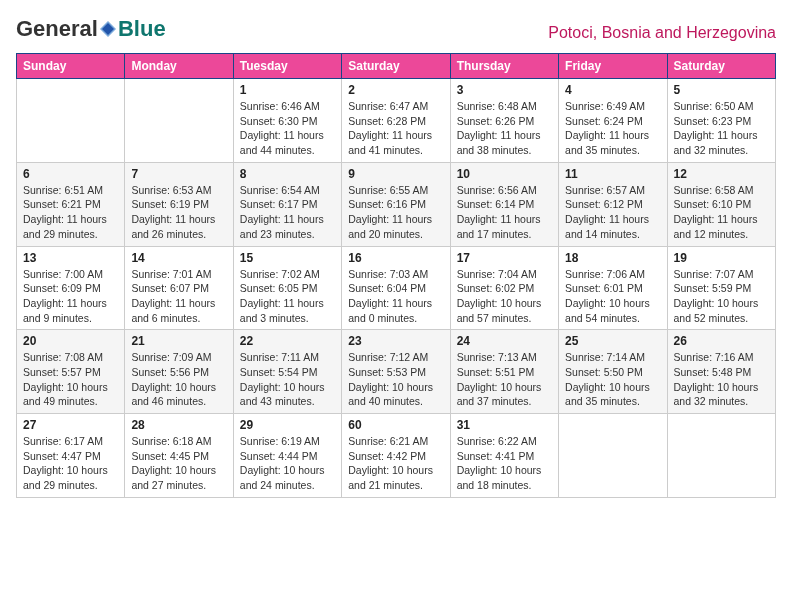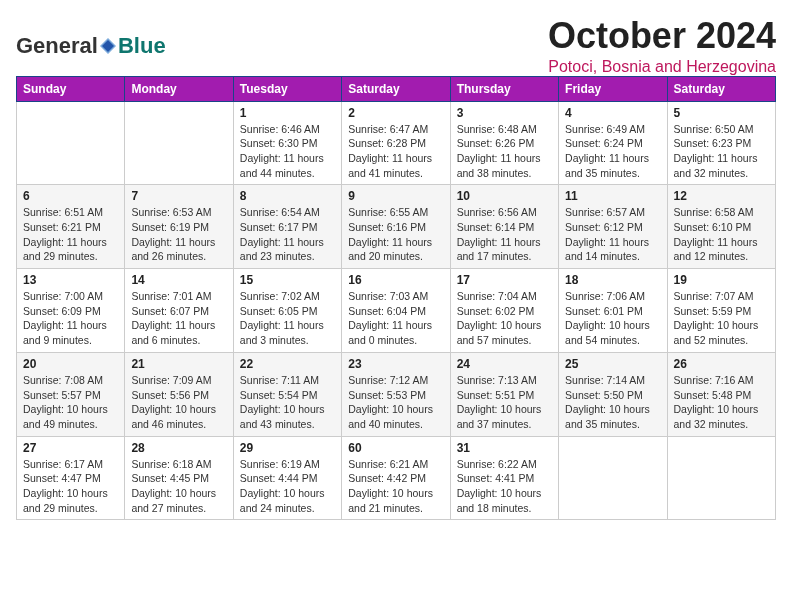--- a/index.html
+++ b/index.html
@@ -6,22 +6,22 @@
     body {
       font-family: Arial, sans-serif;
       background: #fff;
       width: 792px;
       min-height: 612px;
       padding: 16px;
     }
     .header {
       display: flex;
       justify-content: space-between;
-      align-items: center;
-      margin-bottom: 0;
+      align-items: flex-end;
+      margin-bottom: 11px;
     }
     .logo {
       display: flex;
       flex-direction: column;
       align-items: flex-start;
     }
     .logo-text {
       display: flex;
       align-items: center;
       font-size: 22px;
@@ -58,21 +58,21 @@
       font-size: 16px;
       color: #be185d;
       margin-top: 2px;
     }
     .calendar {
       width: 100%;
       border-collapse: collapse;
       font-size: 11px;
     }
     .calendar thead th {
-      background: #a21caf;
+      background: #ec4899;
       color: #fff;
       text-align: left;
       padding: 5px 6px;
       font-size: 12px;
       font-weight: bold;
       border: 1px solid #1a4488;
     }
     .calendar tbody td {
       border: 1px solid #ccc;
       padding: 4px 6px;
@@ -110,21 +110,20 @@
       <span class="logo-icon">
         <svg viewBox="0 0 18 18" xmlns="http://www.w3.org/2000/svg">
           <polygon points="9,1 17,9 9,17 1,9" fill="#4488cc" opacity="0.7"></polygon>
           <polygon points="9,3 15,9 9,15 3,9" fill="#2255aa"></polygon>
         </svg>
       </span>
       <span class="logo-blue">Blue</span>
     </div>
   </div>
   <div class="title-block">
-    <div class="month-title">October 2024</div>
     <div class="location">Potoci, Bosnia and Herzegovina</div>
   </div>
 </div>
 
 <table class="calendar">
   <thead>
     <tr id="header-row">
         <th>Sunday</th>
         <th>Monday</th>
         <th>Tuesday</th>

